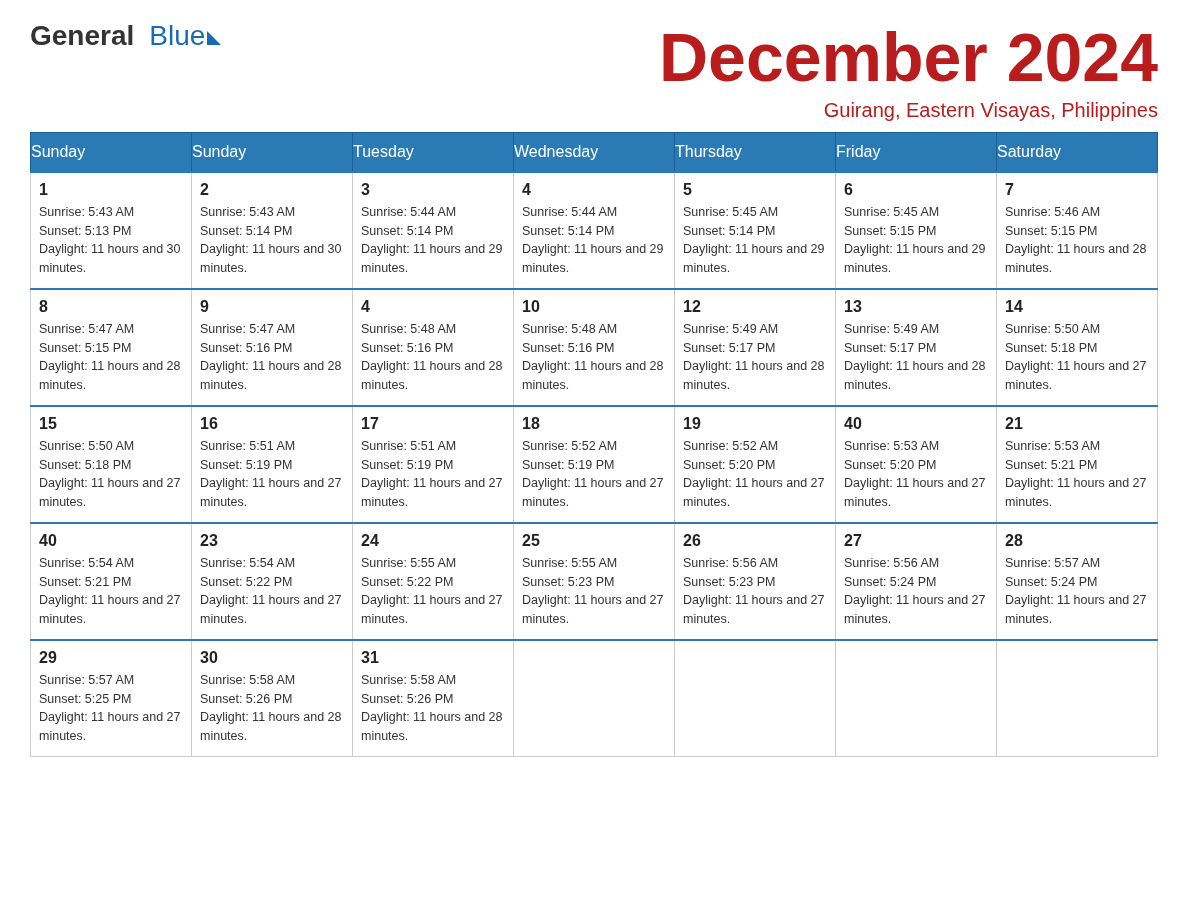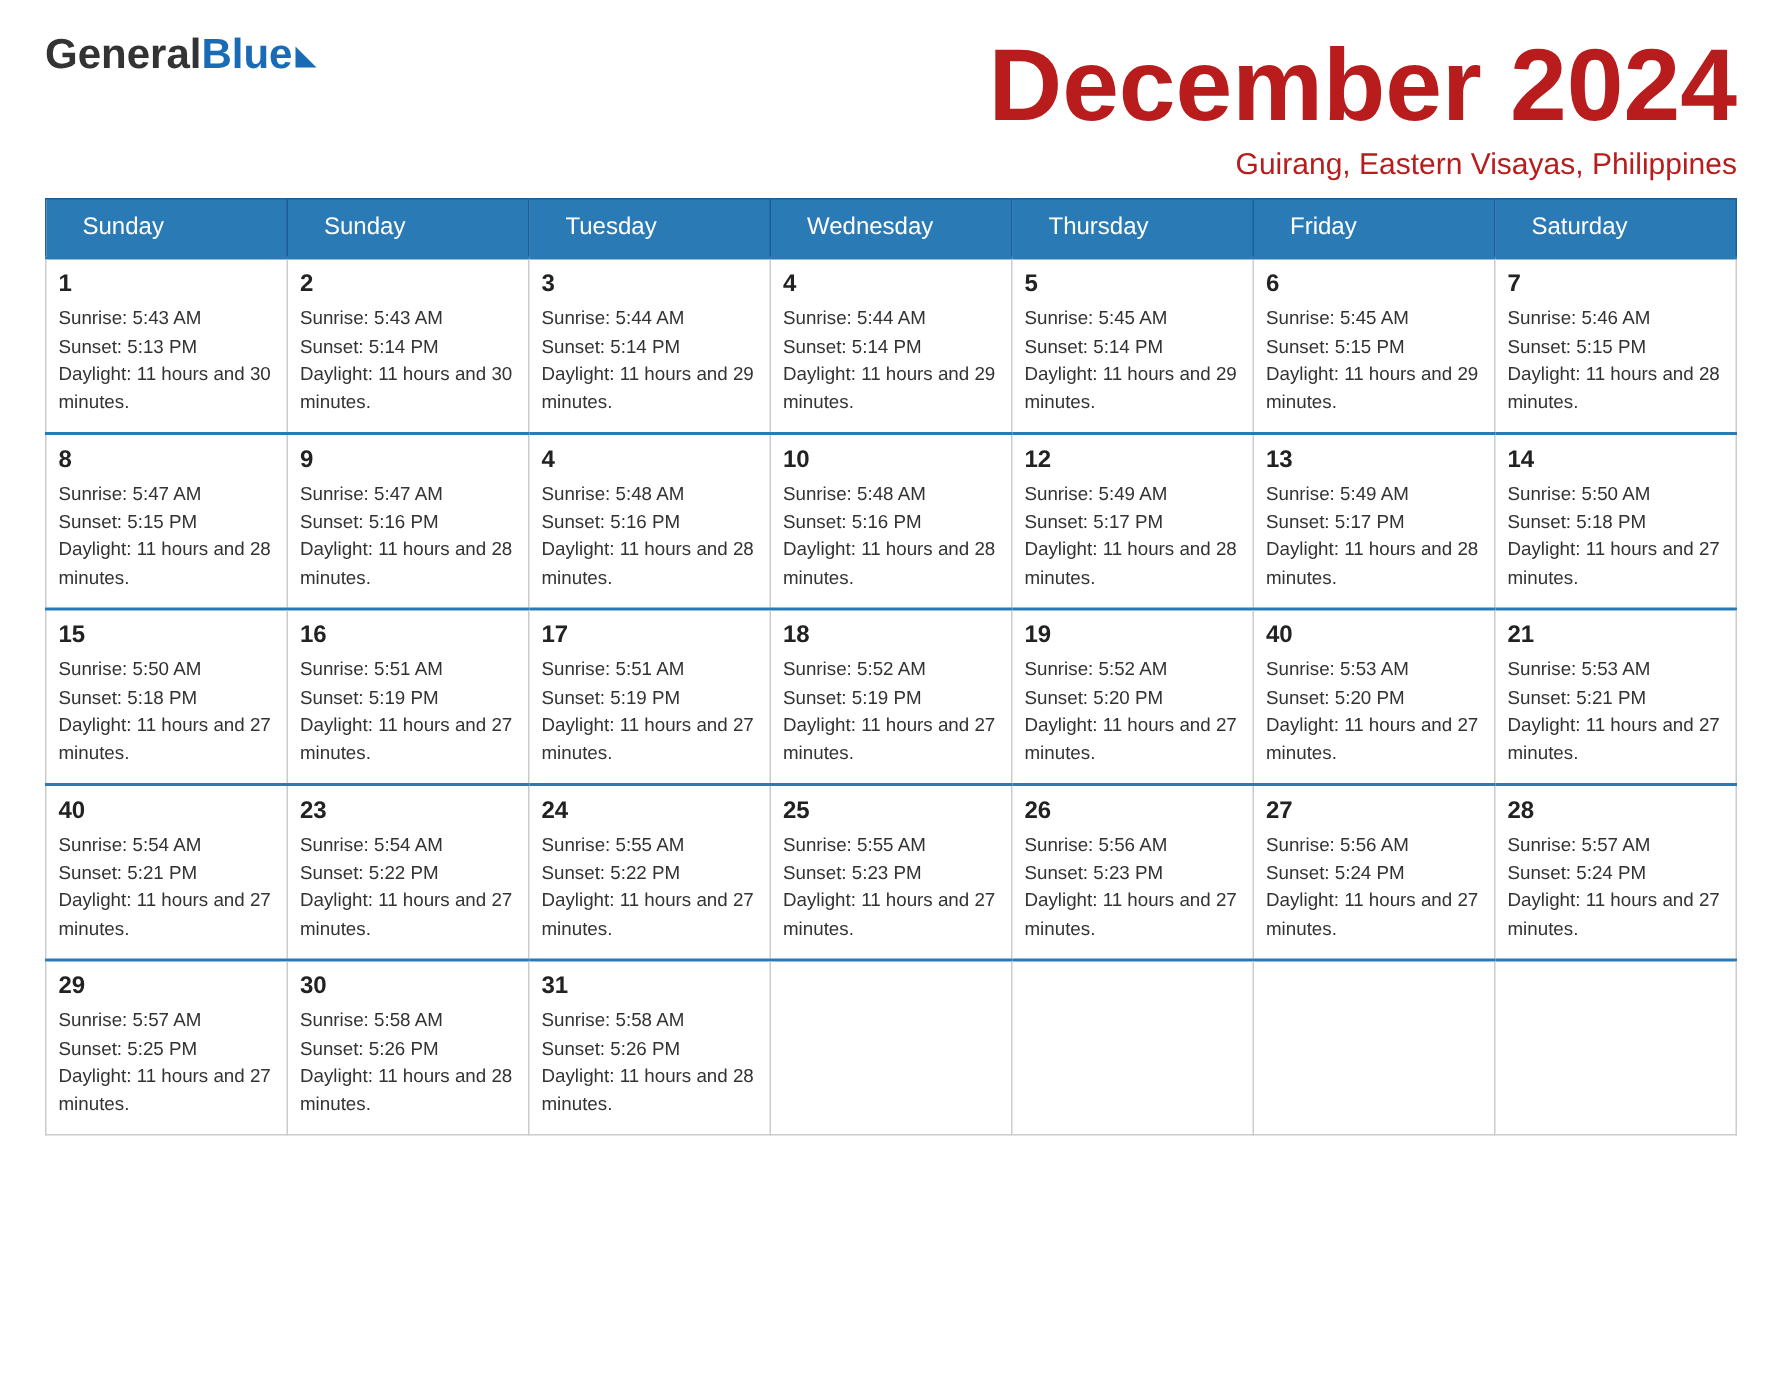--- a/index.html
+++ b/index.html
@@ -17,35 +17,35 @@
       margin-bottom: 10px;
     }
     .logo {
       display: flex;
       flex-direction: column;
       align-items: flex-start;
     }
     .logo-text {
       display: flex;
       align-items: center;
-      gap: 0;
+      gap: 15px;
       justify-content: flex-end;
     }
     .logo-general {
       font-size: 28px;
       font-weight: bold;
       color: #333;
     }
     .logo-blue-part {
       display: flex;
       align-items: center;
     }
     .logo-blue-text {
       font-size: 28px;
-      font-weight: bold;
+      font-weight: normal;
       color: #1a6bb5;
     }
     .logo-triangle {
       width: 0;
       height: 0;
       border-left: 14px solid #1a6bb5;
       border-top: 14px solid transparent;
       border-bottom: 0px solid transparent;
       margin-left: 2px;
       margin-top: 4px;
@@ -66,21 +66,21 @@
       margin-top: 4px;
     }
     .calendar {
       width: 100%;
       border-collapse: collapse;
       margin-top: 10px;
     }
     .calendar th {
       background-color: #2a7bb5;
       color: white;
-      padding: 10px 24px;
+      padding: 10px 0;
       font-size: 16px;
       font-weight: normal;
       text-align: left;
       border: 1px solid #1a5f99;
     }
     .calendar td {
       border: 1px solid #ccc;
       vertical-align: top;
       padding: 8px 8px 10px 8px;
       width: 14.28%;

